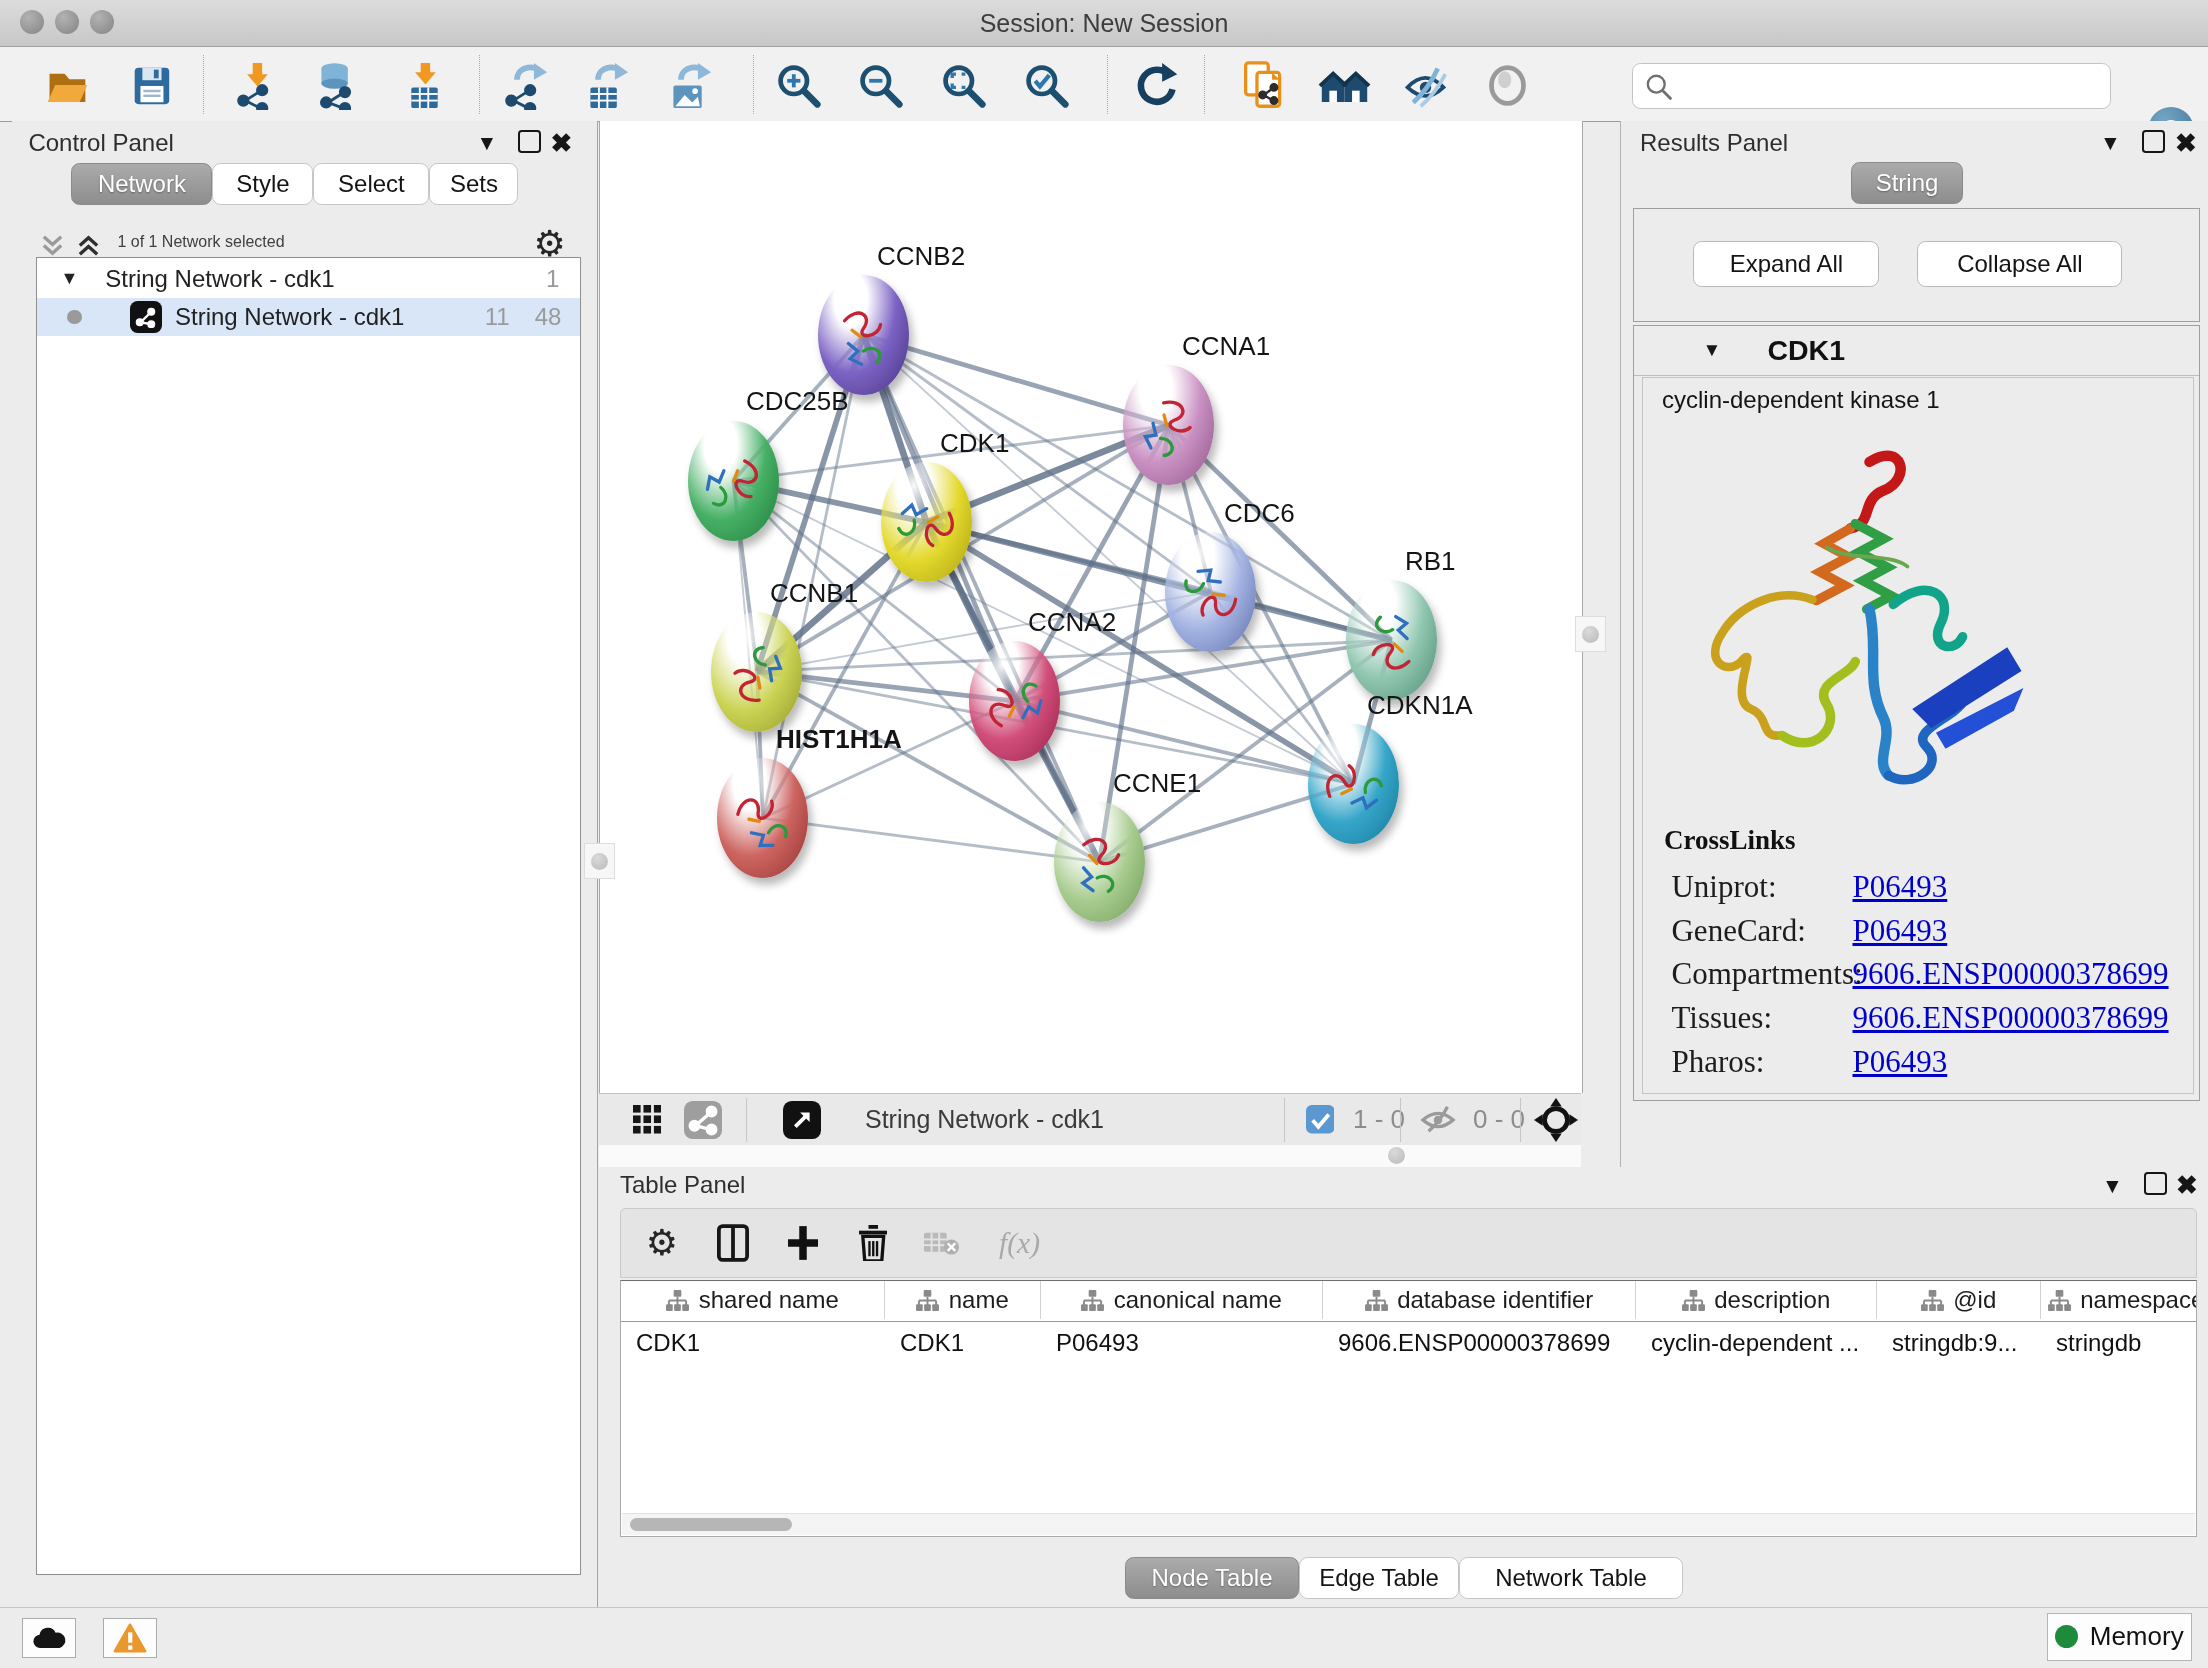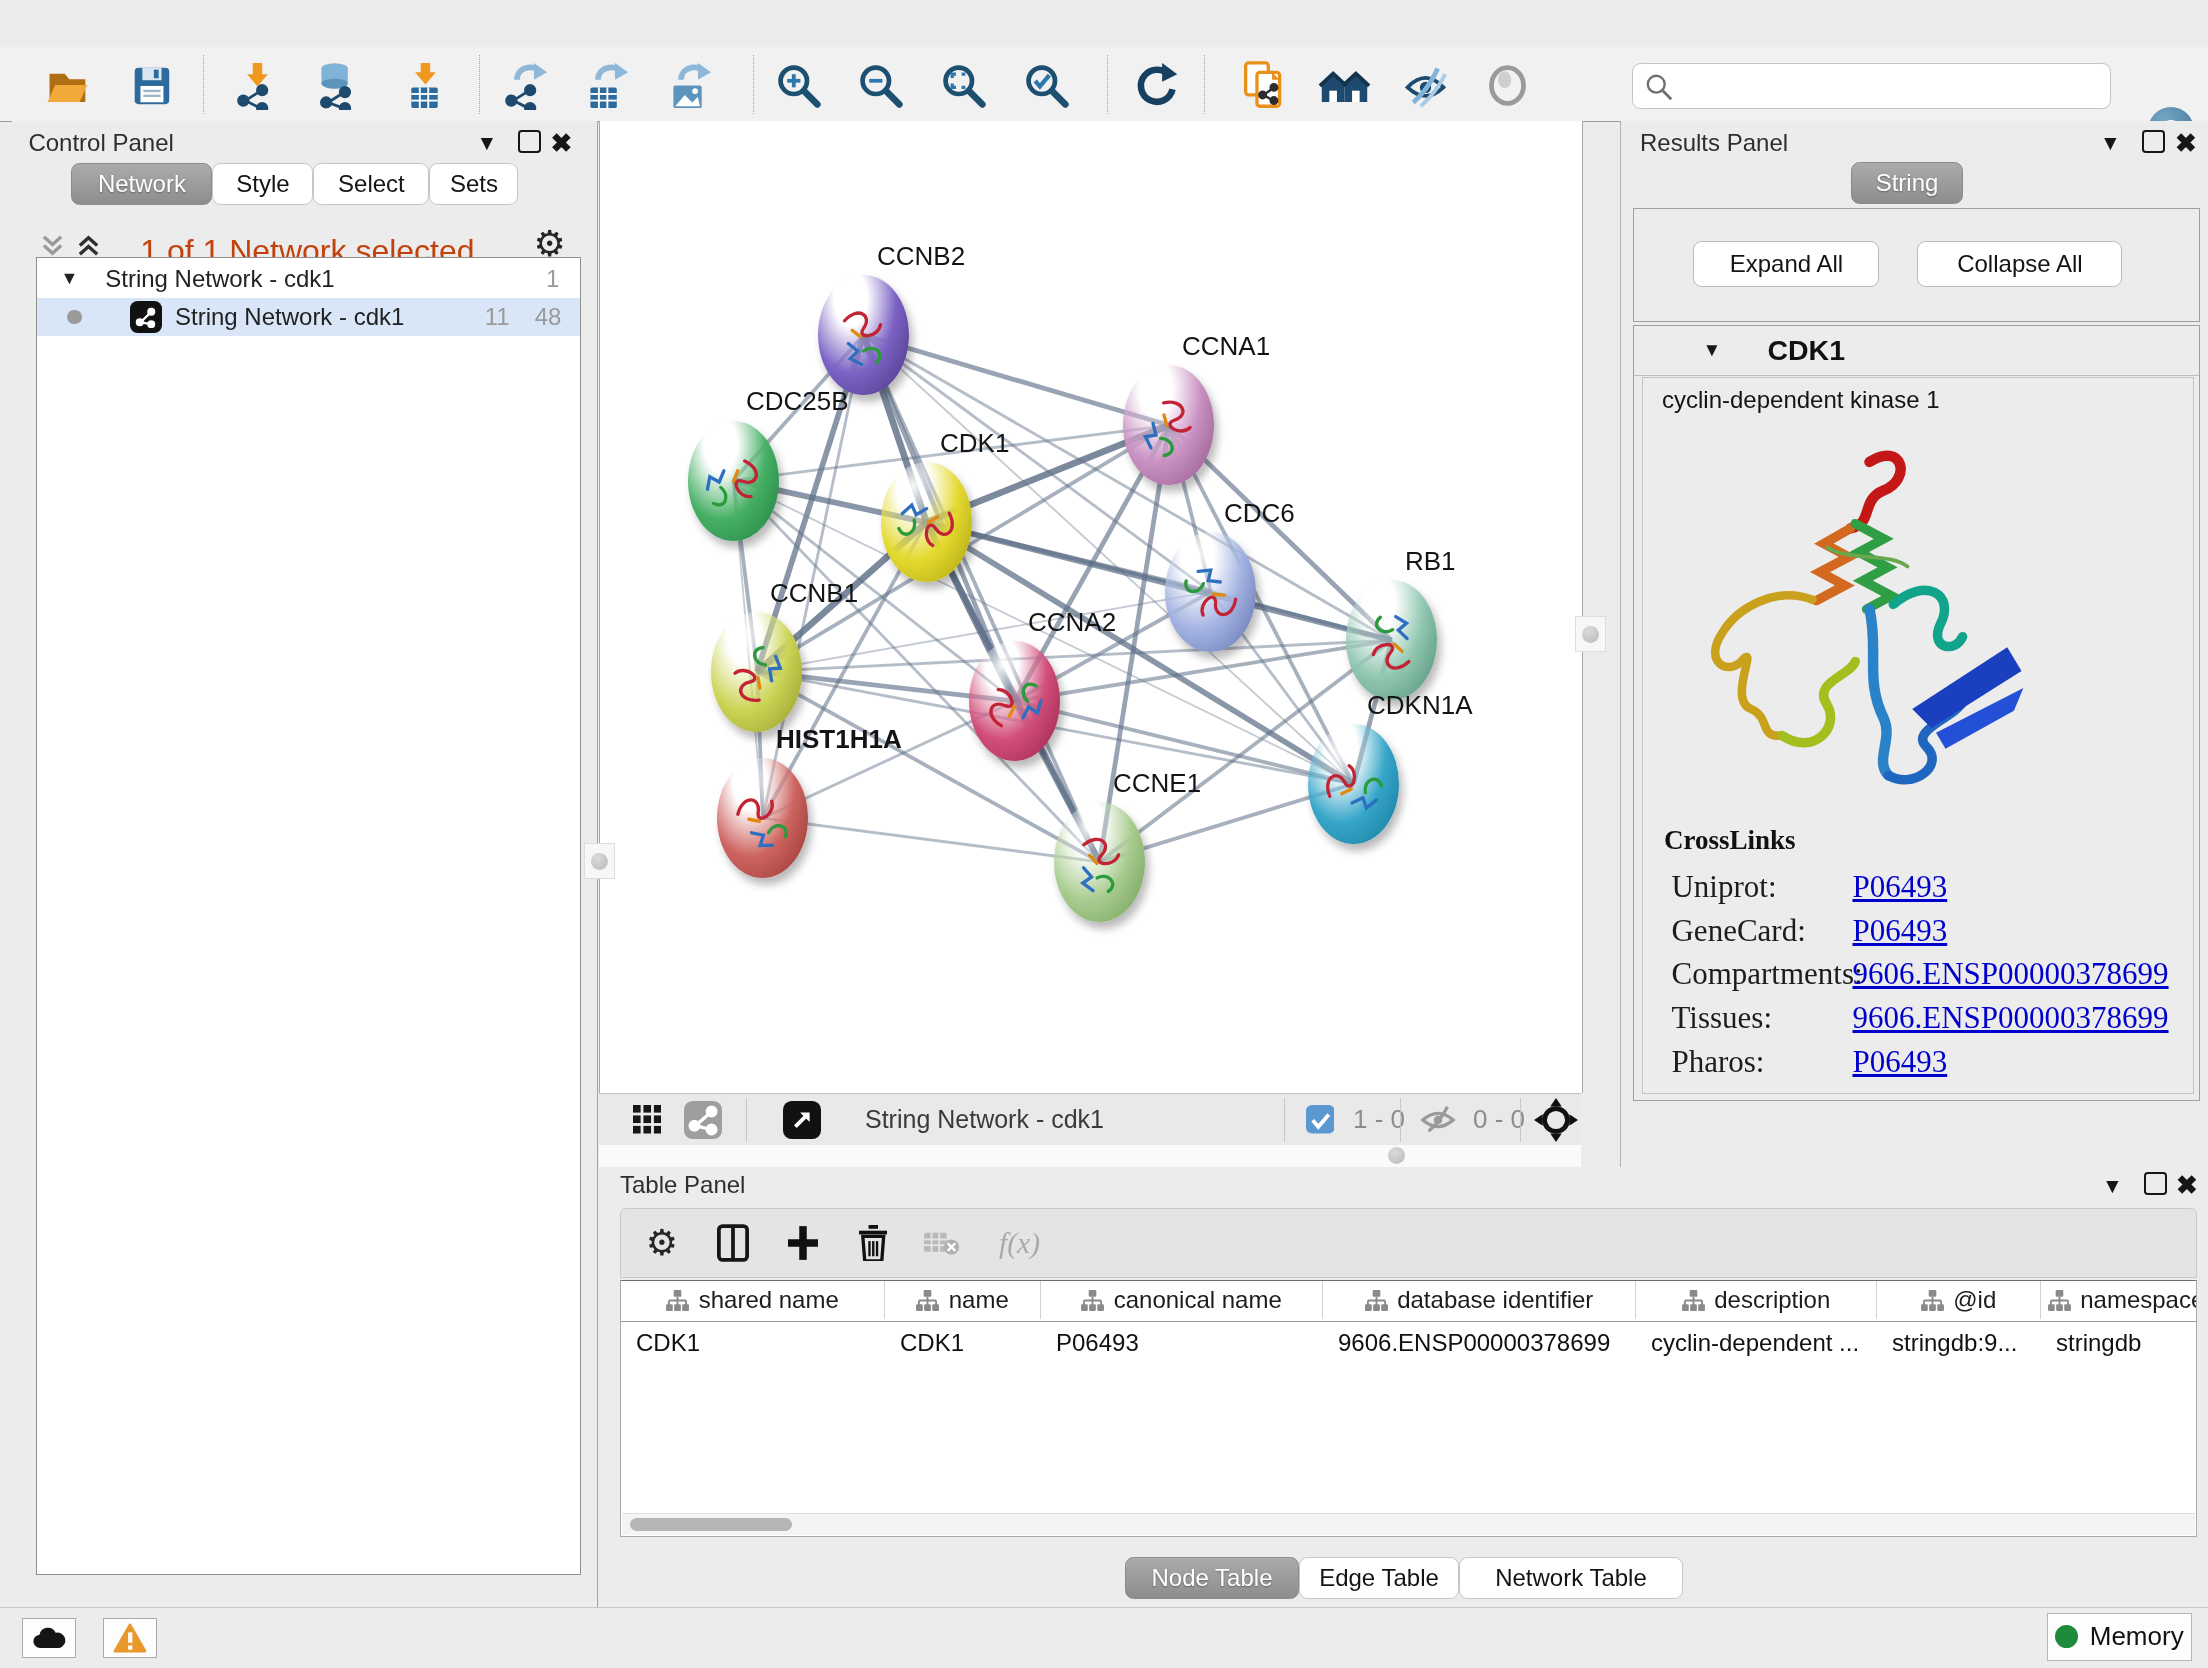--- a/index.html
+++ b/index.html
@@ -88,20 +88,26 @@
   .membtn{position:absolute;right:16px;top:4.8px;width:145px;height:48px;background:#fdfdfd;border:1.9px solid #b5b5b5;
     display:flex;align-items:center;justify-content:center;gap:11.4px;font-size:26px;color:#111;box-sizing:border-box;}
   .memdot{width:23px;height:23px;border-radius:50%;background:#1d8a3c;}
   .gear{font-size:36px;color:#262626;line-height:1;}
 </style>
 </head>
 <body>
 
 <div class="app">
 
+  <div class="titlebar">
+    <span class="tlight" style="left:20px"></span>
+    <span class="tlight" style="left:55px"></span>
+    <span class="tlight" style="left:90px"></span>
+    <div class="wtitle">Session: New Session</div>
+  </div>
 
   <div class="toolbar">
     <span class="tbtn" style="left:38px">
       <svg width="49" height="46" viewBox="0 0 52 48">
           <path d="M8 12 h16 l5 6 h17 v24 h-38 z" fill="#b06e12"></path>
           <path d="M6 42 l8 -18 h34 l-8 18 z" fill="#f2a93b"></path>
         </svg>
       </span>
     <span class="tbtn" style="left:122px">
       <svg width="46" height="46" viewBox="0 0 48 48">
@@ -288,21 +294,21 @@
     <div class="tab" style="left:417px;top:42px;width:89px">Sets</div>
 
     <span style="position:absolute;left:27px;top:112px">
       <svg width="27" height="25" viewBox="0 0 28 26">
           <path d="M5 4 l9 8 9 -8 M5 13 l9 8 9 -8" stroke="#9a9a9a" stroke-width="3.5" fill="none"></path>
         </svg></span>
     <span style="position:absolute;left:63px;top:112px">
       <svg width="27" height="25" viewBox="0 0 28 26">
           <path d="M5 22 l9 -8 9 8 M5 13 l9 -8 9 8" stroke="#2e2e2e" stroke-width="3.5" fill="none"></path>
         </svg></span>
-    <div style="position:absolute;left:105px;top:112px;width:380px;text-align:center;font-size:32px;color:#c2410c">1 of 1 Network selected</div>
+    <div style="position:absolute;left:105px;top:112px;width:380px;font-size:16px;color:#404040">1 of 1 Network selected</div>
     <span class="gear" style="position:absolute;left:521px;top:105px">⚙</span>
 
     <div class="netlist">
       <div class="treerow" style="top:1.9px">
         <span style="margin-left:23px;font-size:18px">▼</span>
         <span style="margin-left:27px">String Network - cdk1</span>
         <span class="cnt" style="margin-left:auto;margin-right:21px">1</span>
       </div>
       <div class="treerow rowsel" style="top:40px">
         <span style="margin-left:30px;width:14.3px;height:14.3px;border-radius:50%;background:#9a9a9a"></span>

